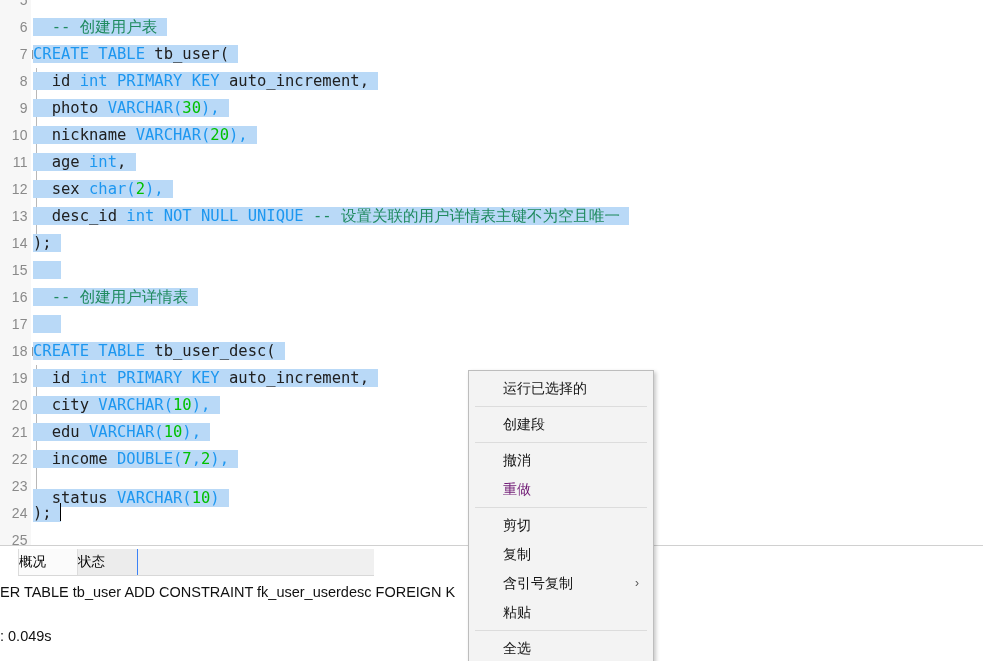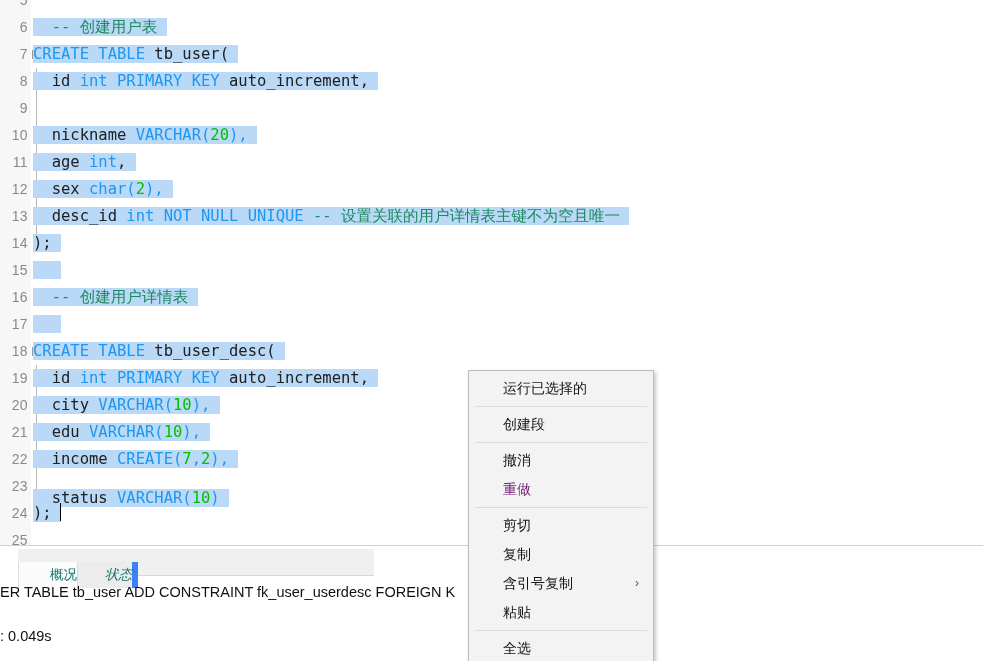--- a/index.html
+++ b/index.html
@@ -128,35 +128,33 @@
     width: 356px; height: 26px;
     background: #f0f0f0;
     border-bottom: 1px solid #d8d8d8;
   }
   .tab {
     position: absolute;
     top: 0;
     height: 26px;
     line-height: 26px;
     font-size: 13.5px;
-    color: #0f766e;
-    text-align: right;
+    color: #000000;
+    text-align: left;
     font-family: "Liberation Sans", sans-serif;
     box-sizing: border-box;
-    margin-top: 13px;
   }
   .tab.active {
     background: #fbfbfb;
     border-left: 1px solid #dcdcdc;
     border-right: 1px solid #dcdcdc;
   }
   .tab.inactive {
     background: #ececec;
-    border-right: 6px solid #3b82f6;
-    font-style: italic;
+    border-right: 1px solid #3b82f6;
   }
   .status-sql {
     position: absolute;
     left: 0; top: 38px;
     width: 983px;
     font-size: 14.5px;
     color: #111111;
     white-space: pre;
     font-family: "Liberation Sans", sans-serif;
   }
@@ -254,33 +252,34 @@
         <div class="fold-line" style="top: 446px; height: 27px;"></div>
         <div class="fold-line" style="top: 473px; height: 27px;"></div>
         <div class="fold-line" style="top: 500px; height: 14px;"></div>
         <div class="fold-foot" style="top: 514px;"></div>
       </div>
     <div class="code-area" id="codearea">
         <div class="code-line" style="position: absolute; top: -13px; left: 0px;"><span>&nbsp;</span></div>
         <div class="code-line" style="position: absolute; top: 14px; left: 0px;"><span class="sel"><span class="id">  </span><span class="cmt">-- 创建用户表</span><span> </span></span></div>
         <div class="code-line" style="position: absolute; top: 41px; left: 0px;"><span class="sel"><span class="kw">CREATE TABLE</span><span class="id"> tb_user(</span><span> </span></span></div>
         <div class="code-line" style="position: absolute; top: 68px; left: 0px;"><span class="sel"><span class="id">  id </span><span class="kw">int PRIMARY KEY</span><span class="id"> auto_increment,</span><span> </span></span></div>
+        <div class="code-line" style="position: absolute; top: 95px; left: 0px;"><span class="sel"><span class="id">  photo </span><span class="kw">VARCHAR(</span><span class="num">30</span><span class="kw">),</span><span> </span></span></div>
         <div class="code-line" style="position: absolute; top: 122px; left: 0px;"><span class="sel"><span class="id">  nickname </span><span class="kw">VARCHAR(</span><span class="num">20</span><span class="kw">),</span><span> </span></span></div>
         <div class="code-line" style="position: absolute; top: 149px; left: 0px;"><span class="sel"><span class="id">  age </span><span class="kw">int</span><span class="id">,</span><span> </span></span></div>
         <div class="code-line" style="position: absolute; top: 176px; left: 0px;"><span class="sel"><span class="id">  sex </span><span class="kw">char(</span><span class="num">2</span><span class="kw">),</span><span> </span></span></div>
         <div class="code-line" style="position: absolute; top: 203px; left: 0px;"><span class="sel"><span class="id">  desc_id </span><span class="kw">int NOT NULL UNIQUE</span><span class="id"> </span><span class="cmt">-- 设置关联的用户详情表主键不为空且唯一</span><span> </span></span></div>
         <div class="code-line" style="position: absolute; top: 230px; left: 0px;"><span class="sel"><span class="id">);</span><span> </span></span></div>
         <div class="code-line" style="position: absolute; top: 257px; left: 0px;"><span class="sel">   </span></div>
         <div class="code-line" style="position: absolute; top: 284px; left: 0px;"><span class="sel"><span class="id">  </span><span class="cmt">-- 创建用户详情表</span><span> </span></span></div>
         <div class="code-line" style="position: absolute; top: 311px; left: 0px;"><span class="sel">   </span></div>
         <div class="code-line" style="position: absolute; top: 338px; left: 0px;"><span class="sel"><span class="kw">CREATE TABLE</span><span class="id"> tb_user_desc(</span><span> </span></span></div>
         <div class="code-line" style="position: absolute; top: 365px; left: 0px;"><span class="sel"><span class="id">  id </span><span class="kw">int PRIMARY KEY</span><span class="id"> auto_increment,</span><span> </span></span></div>
         <div class="code-line" style="position: absolute; top: 392px; left: 0px; text-align: right;"><span class="sel"><span class="id">  city </span><span class="kw">VARCHAR(</span><span class="num">10</span><span class="kw">),</span><span> </span></span></div>
         <div class="code-line" style="position: absolute; top: 419px; left: 0px;"><span class="sel"><span class="id">  edu </span><span class="kw">VARCHAR(</span><span class="num">10</span><span class="kw">),</span><span> </span></span></div>
-        <div class="code-line" style="position: absolute; top: 446px; left: 0px;"><span class="sel"><span class="id">  income </span><span class="kw">CREATE(</span><span class="num">7</span><span class="kw">,</span><span class="num">2</span><span class="kw">),</span><span> </span></span></div>
+        <div class="code-line" style="position: absolute; top: 446px; left: 0px;"><span class="sel"><span class="id">  income </span><span class="kw">DOUBLE(</span><span class="num">7</span><span class="kw">,</span><span class="num">2</span><span class="kw">),</span><span> </span></span></div>
         <div class="code-line" style="position: absolute; top: 473px; left: 0px; margin-top: 12px;"><span class="sel"><span class="id">  status </span><span class="kw">VARCHAR(</span><span class="num">10</span><span class="kw">)</span><span> </span></span></div>
         <div class="code-line" style="position: absolute; top: 500px; left: 0px;"><span class="sel"><span class="id">);</span><span> </span></span><span class="caret"></span></div>
         <div class="code-line" style="position: absolute; top: 527px; left: 0px;"><span>&nbsp;</span></div>
       </div>
   </div>
 
   <div class="bottom">
     <div class="tabstrip">
       <div class="strip-bg"></div>
       <div class="tab active" style="left:18px; width:60px;">概况</div>

